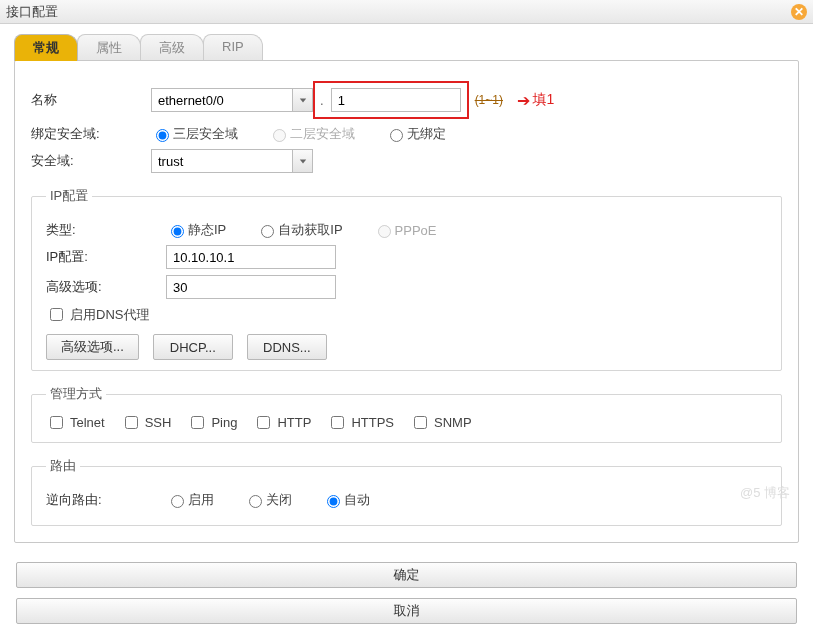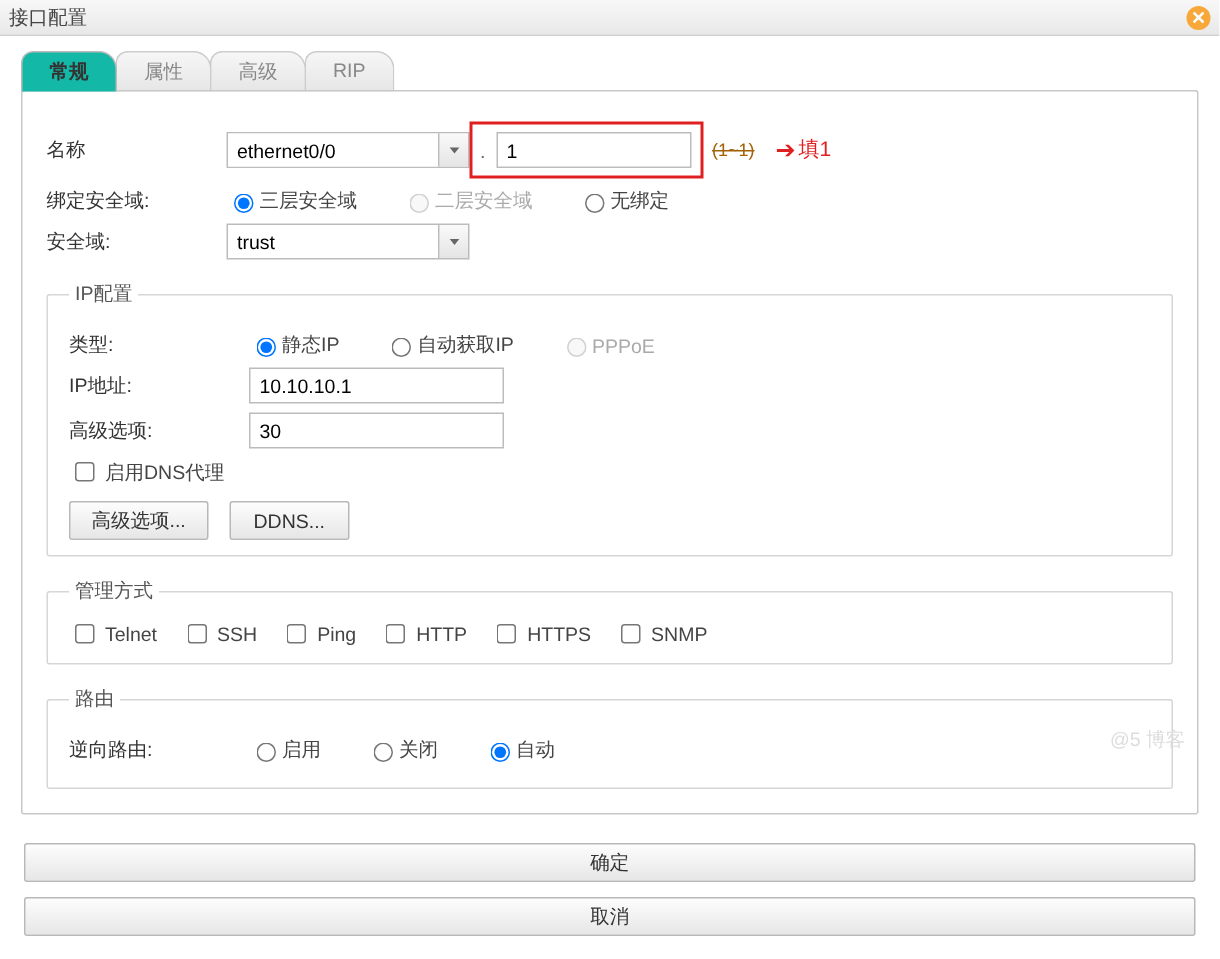--- a/index.html
+++ b/index.html
@@ -39,21 +39,21 @@
     background: linear-gradient(#f6f6f6,#e6e6e6);
     border: 1px solid #ccc;
     border-bottom: none;
     border-top-left-radius: 8px;
     border-top-right-radius: 12px;
     margin-right: -1px;
     color: #888; cursor: pointer;
     font-size: 13px;
   }
   .tab.active {
-    background: #14b8a6; color: #333;
+    background: #eab308; color: #333;
     position: relative; z-index: 2;
     border-color: #bbb;
     font-weight: bold;
     text-align: right;
   }
   .panel {
     border: 1px solid #c8c8c8;
     margin: 0 14px 8px 14px;
     padding: 14px 16px 16px 16px;
     border-radius: 2px;
@@ -208,35 +208,36 @@
       <label class="rg">
           <input type="radio" name="ipt" style="">
           <span>自动获取IP</span>
         </label>
       <label class="rg disabled">
           <input type="radio" name="ipt" disabled="" style="">
           <span>PPPoE</span>
         </label>
     </div>
     <div class="row">
-      <span class="label">IP地址:</span>
+      <span class="label">IP配置:</span>
       <input class="txt" value="10.10.10.1" style="">
     </div>
     <div class="row">
       <span class="label">高级选项:</span>
       <input class="txt" value="30" style="">
     </div>
     <div class="row">
       <label class="chk">
           <input type="checkbox" style="">
           <span>启用DNS代理</span>
         </label>
     </div>
     <div class="btnrow">
       <button class="btn">高级选项...</button>
+      <button class="btn">DHCP...</button>
       <button class="btn">DDNS...</button>
     </div>
   </fieldset>
 
   <fieldset>
     <legend>管理方式</legend>
     <div class="chkrow">
       <label class="chk">
           <input type="checkbox" style="">
           <span>Telnet</span>

